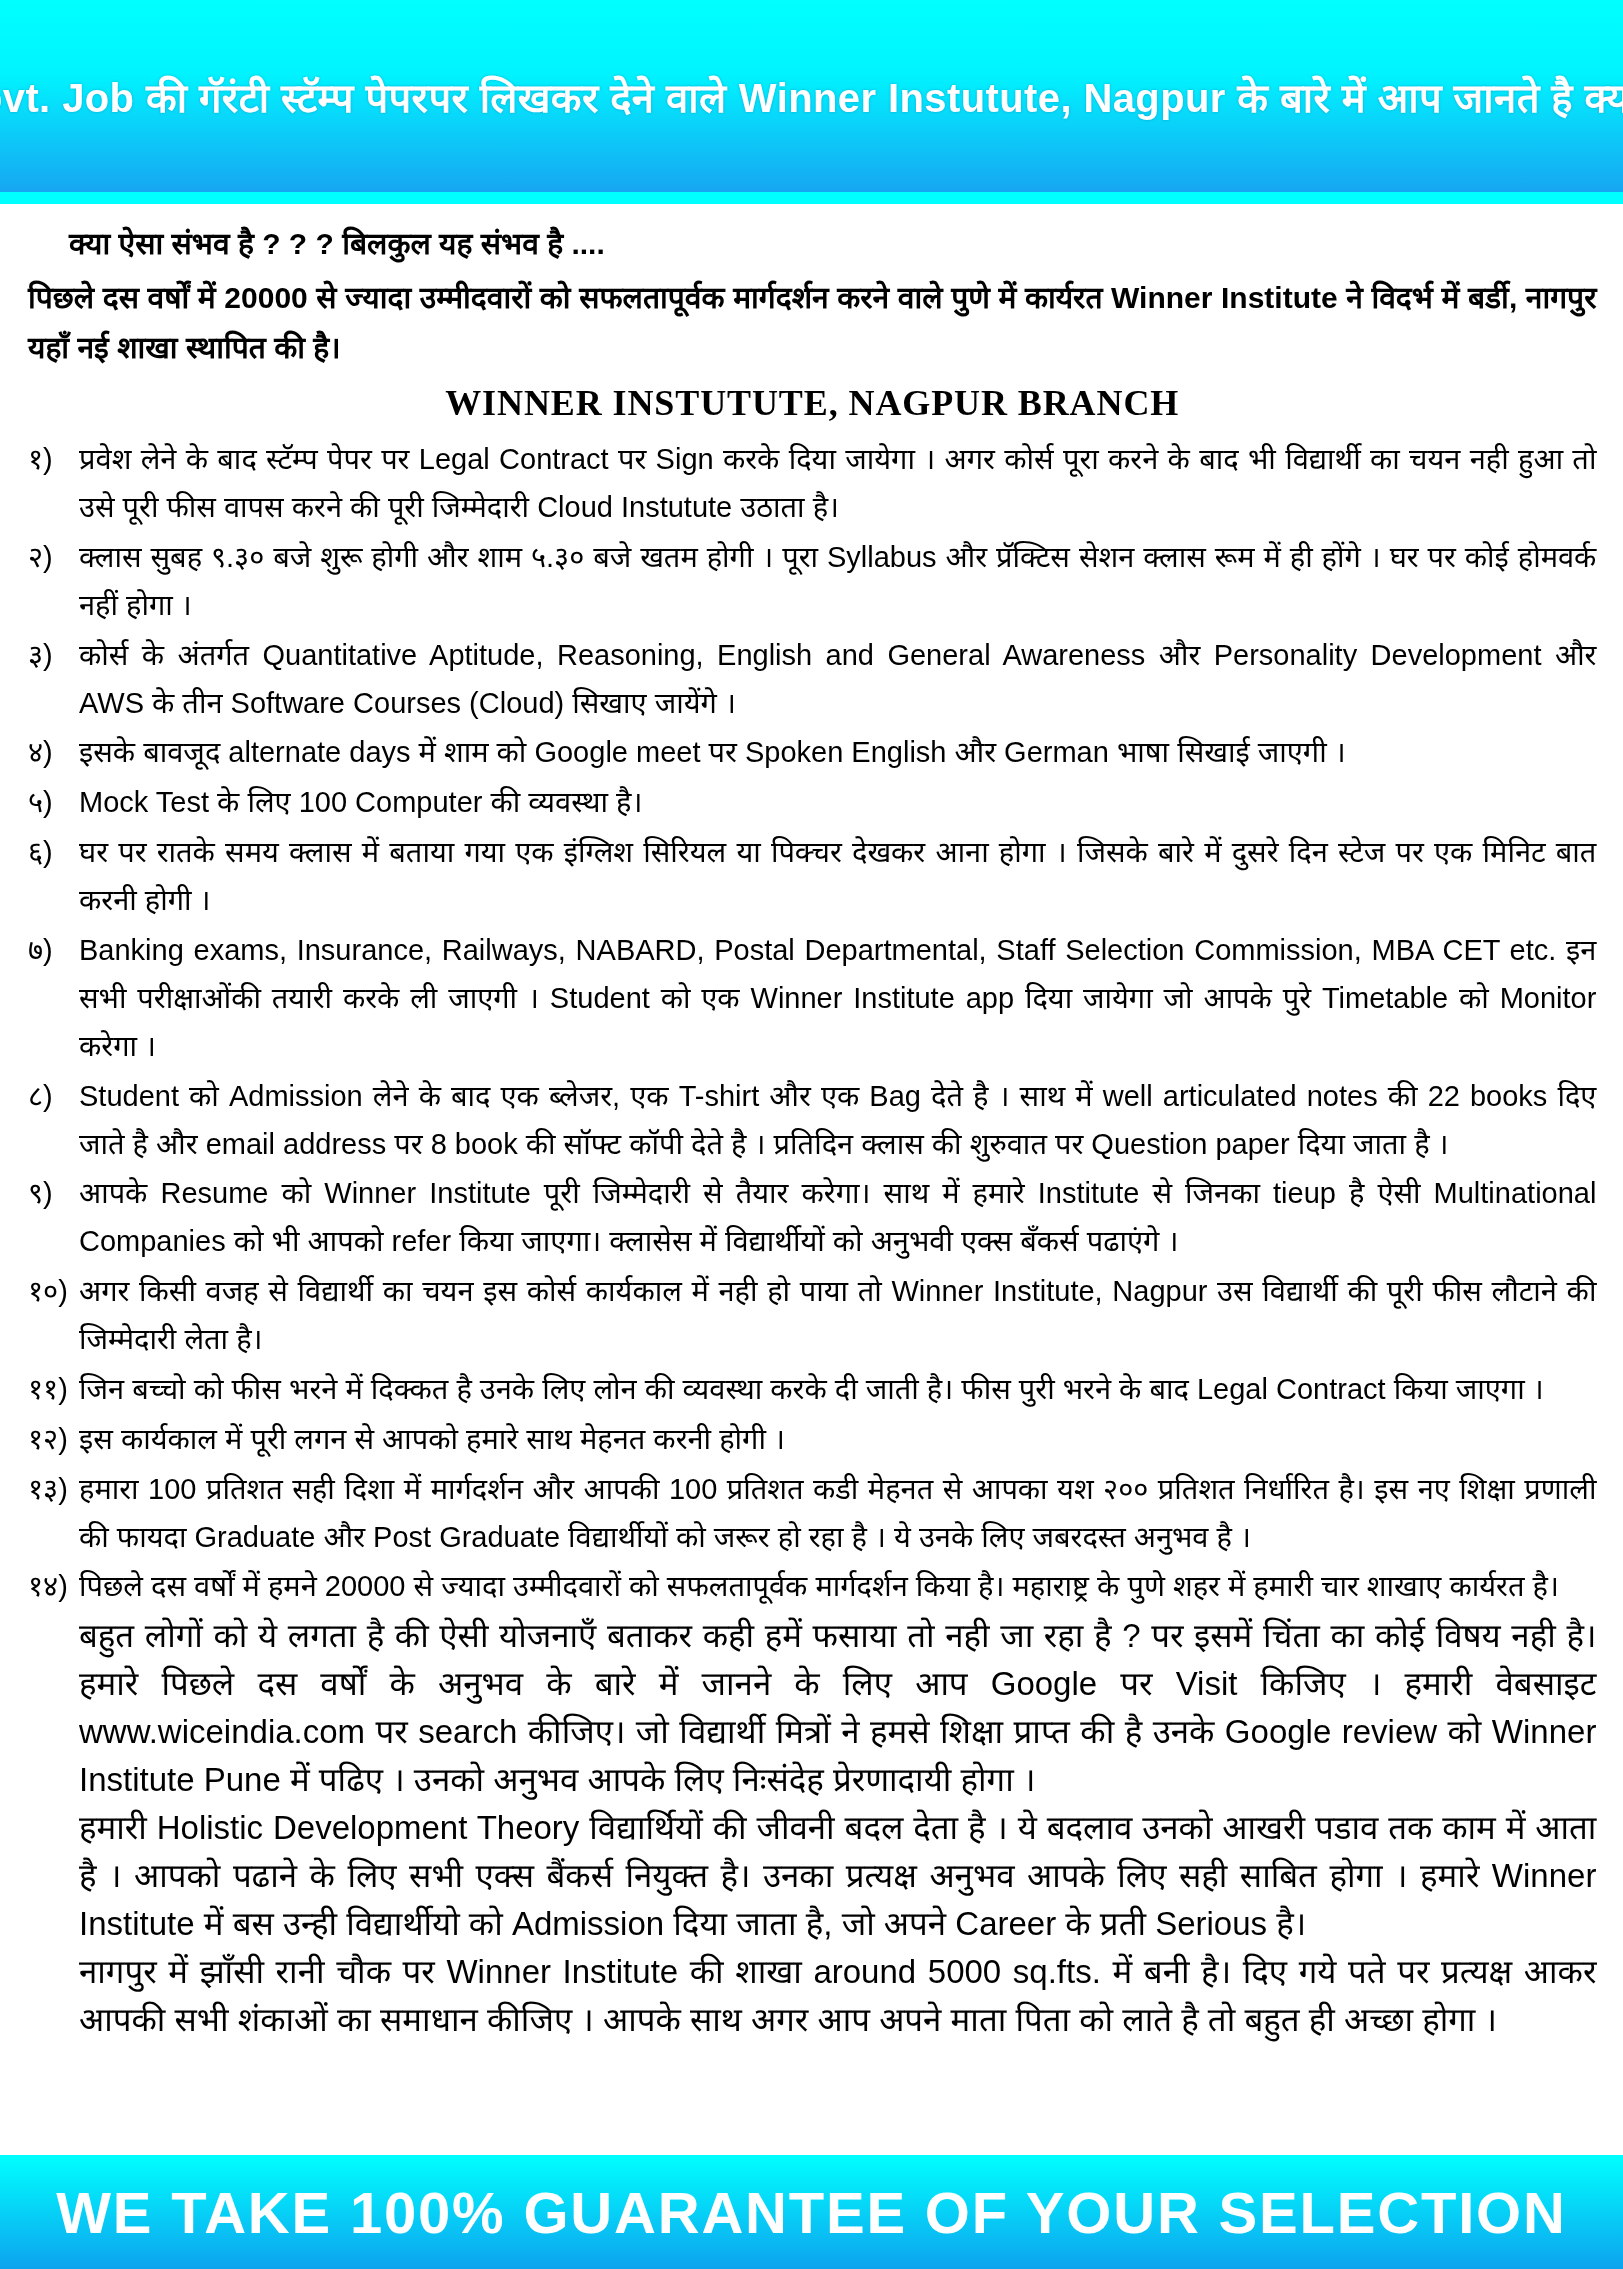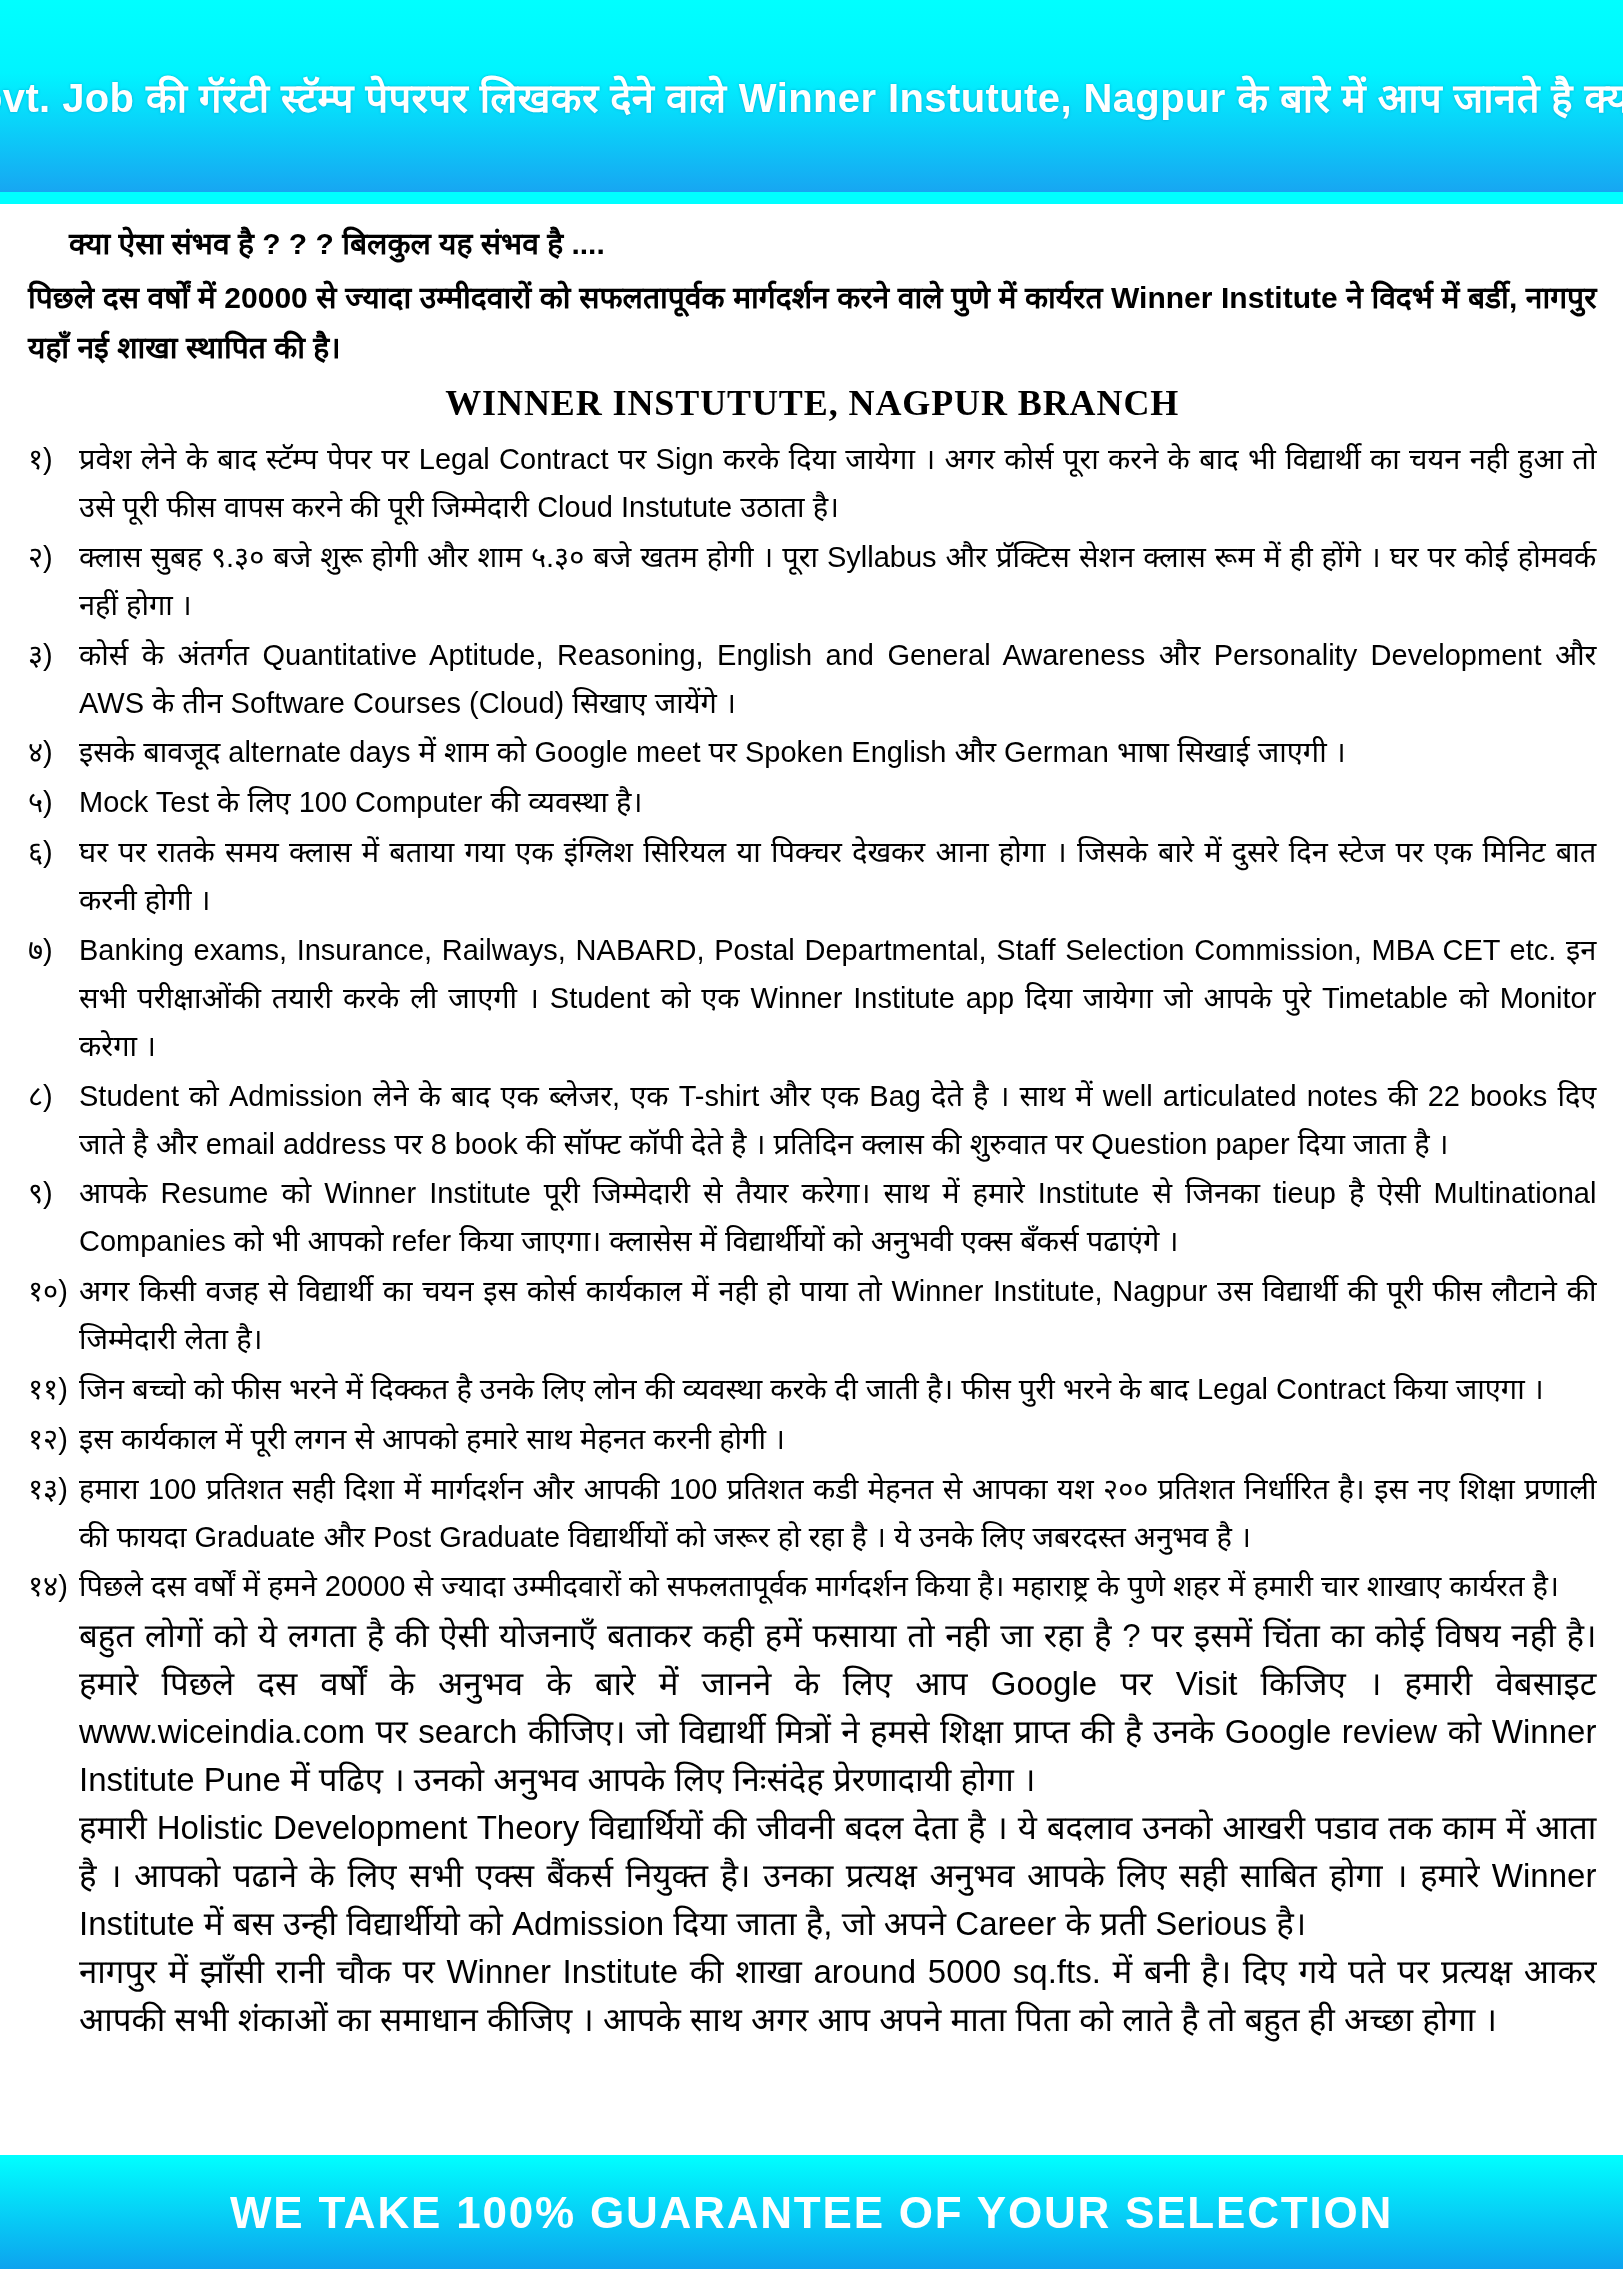--- a/index.html
+++ b/index.html
@@ -93,21 +93,21 @@
     left:0; right:0; bottom:0;
     height:115px;
     background:linear-gradient(180deg,#00ffff 0%, #0da2ee 100%);
     display:flex;
     align-items:center;
     justify-content:center;
   }
   .bottom-banner-text {
     color:#ffffff;
     font-weight:bold;
-    font-size:44px;
+    font-size:58px;
     letter-spacing:1.8px;
     white-space:nowrap;
   }
 </style>
 </head>
 <body>
 
 <div class="page">
 
   <div class="top-banner">

